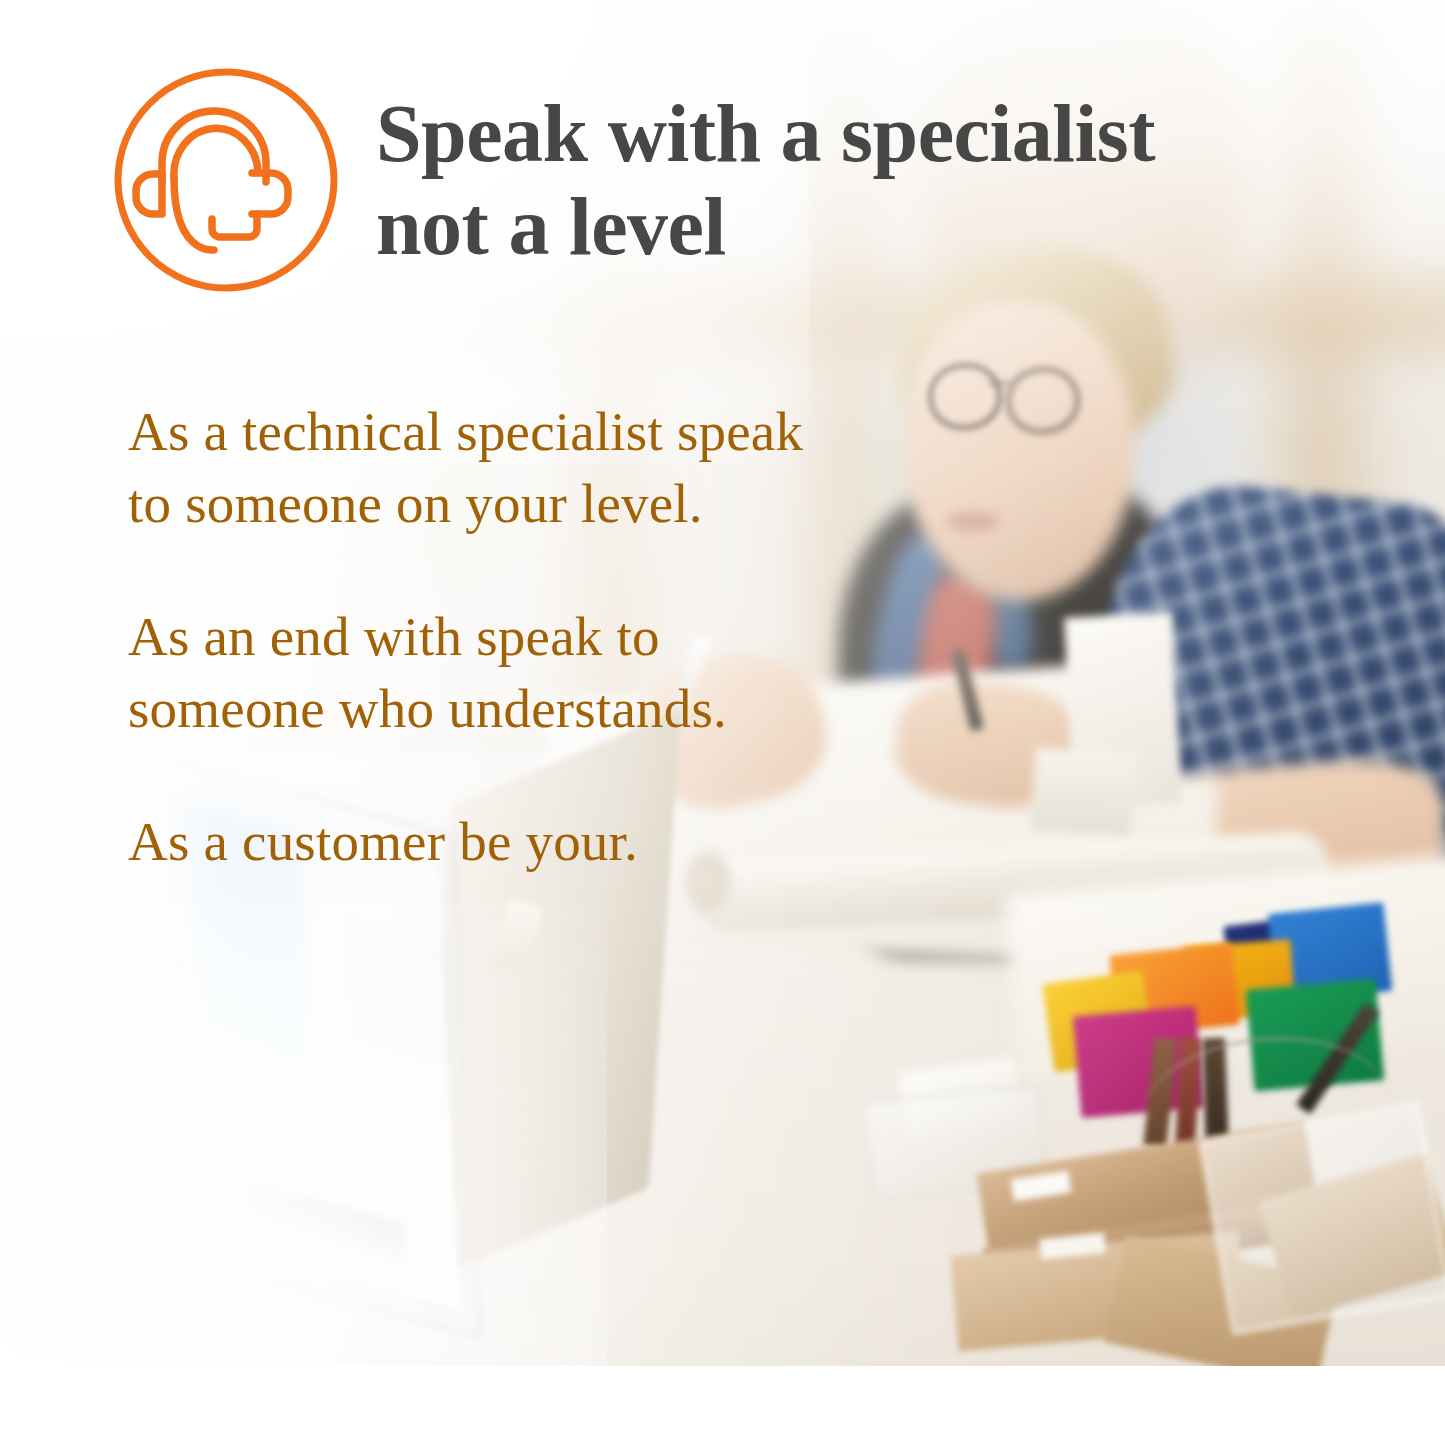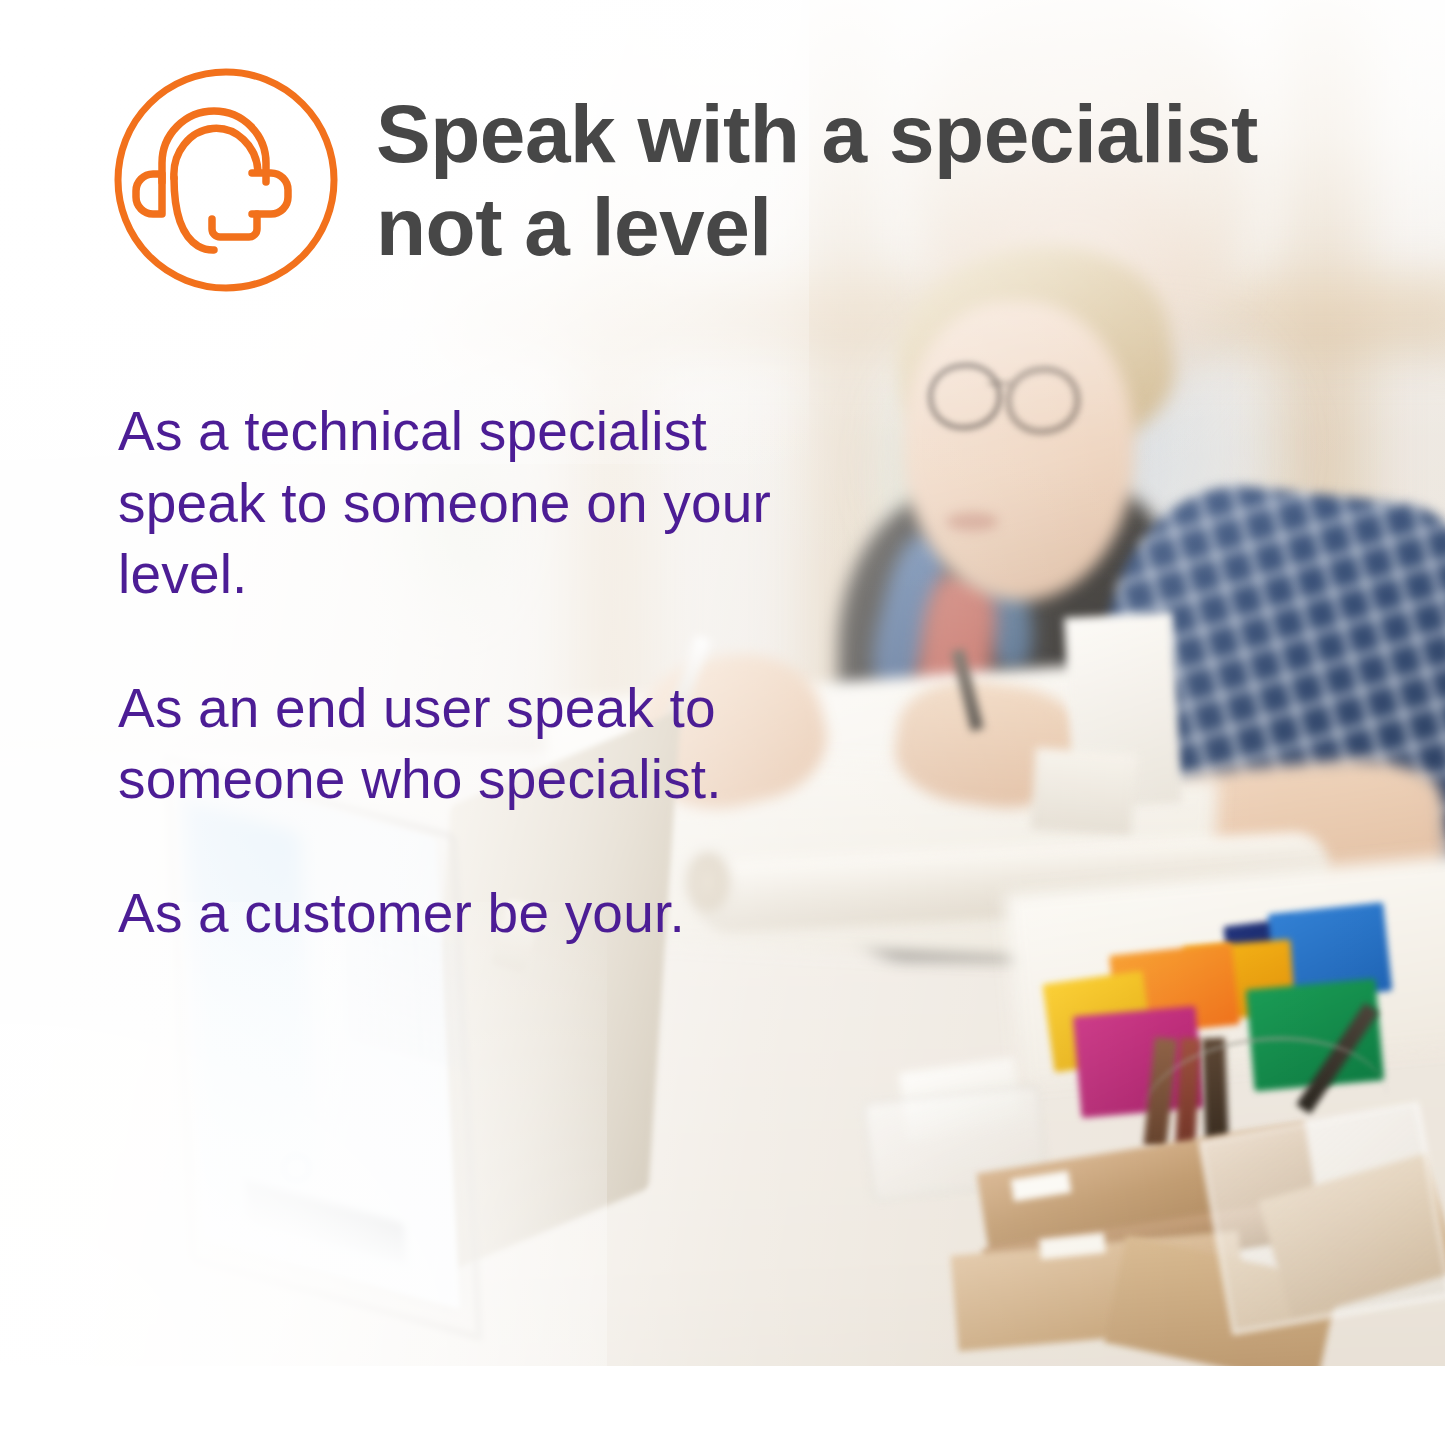--- a/index.html
+++ b/index.html
@@ -7,21 +7,21 @@
     margin: 0;
     padding: 0;
     background: #ffffff;
   }
   .canvas {
     position: relative;
     width: 1445px;
     height: 1366px;
     overflow: hidden;
     background: #f7f5f3;
-    font-family: Liberation Sans, sans-serif;
+    font-family: Liberation Serif, serif;
   }
 
   
   .photo {
     position: absolute;
     inset: 0;
     overflow: hidden;
   }
   .photo > * { position: absolute; }
 
@@ -464,26 +464,26 @@
   }
   .headline .hl-line { display: block; }
 
   .body-copy {
     position: absolute;
     left: 112px;
     top: 396px;
     width: 720px;
   }
   .para {
-    margin: 0 0 62px 6px;
+    margin: 0 0 62px 16px;
     font-size: 55px;
     font-weight: 300;
     line-height: 1.30;
     letter-spacing: 0.2px;
-    color: #4c1d95;
+    color: #a16207;
   }
   .para:last-child { margin-bottom: 0; }
 </style>
 </head>
 <body>
 
 <div class="canvas">
 
   <div class="photo">
     <div class="bg-base"></div>
@@ -587,18 +587,18 @@
       </svg>
     </div>
 
     <h1 class="headline">
       <span class="hl-line">Speak with a specialist</span>
       <span class="hl-line">not a level</span>
     </h1>
 
     <div class="body-copy">
       <p class="para">As a technical specialist speak to someone on your level.</p>
-      <p class="para">As an end user speak to someone who specialist.</p>
+      <p class="para">As an end with speak to someone who understands.</p>
       <p class="para">As a customer be your.</p>
     </div>
 
   </div>
 </div>
 
 </body></html>

